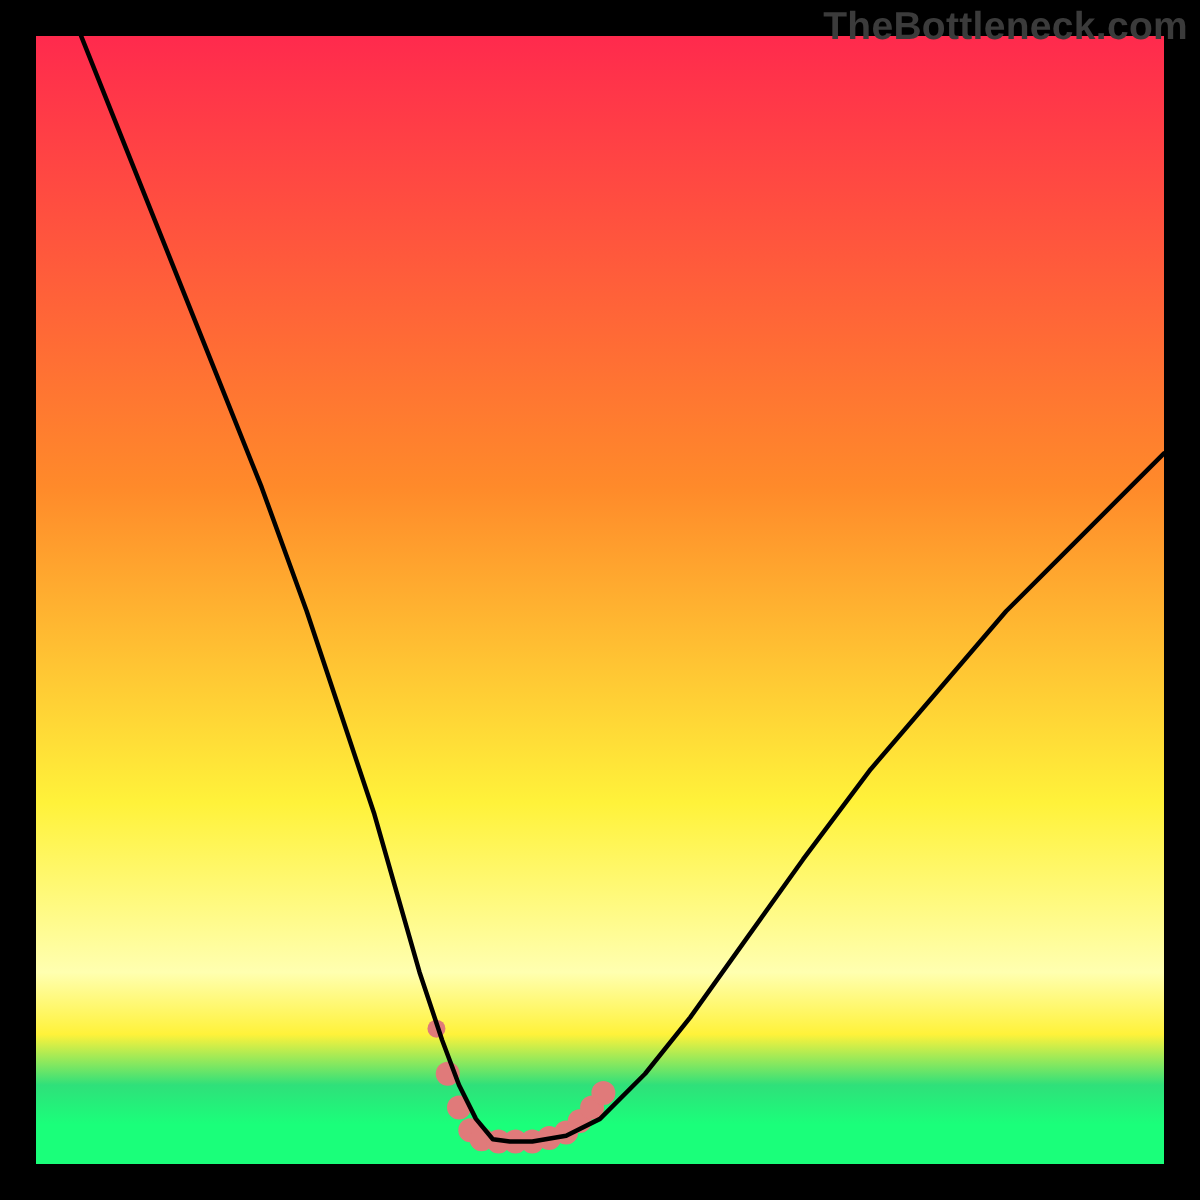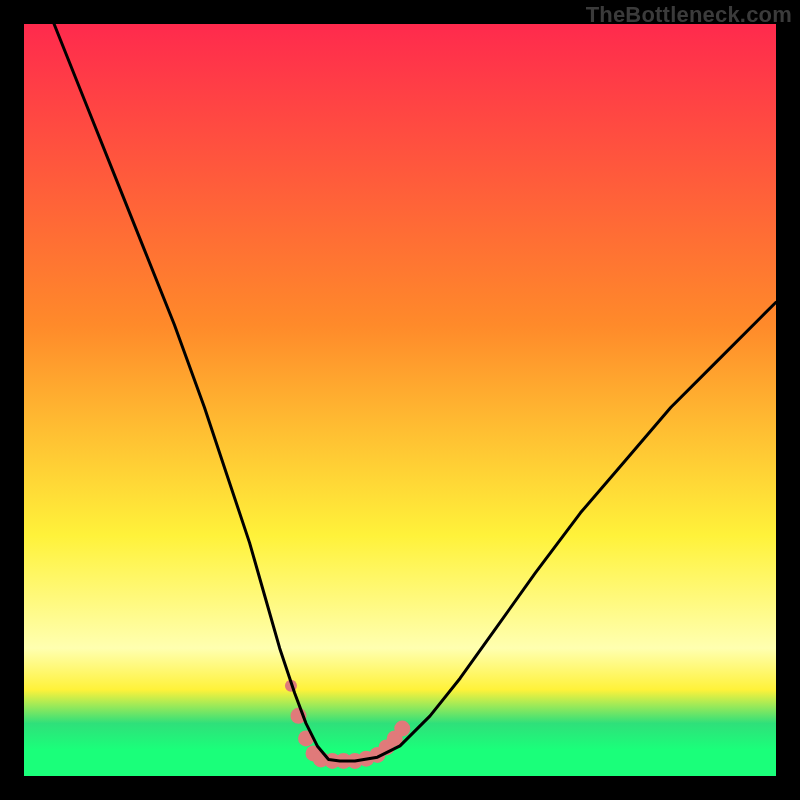--- a/index.html
+++ b/index.html
@@ -20,21 +20,21 @@
   }
   .gradient {
     position: absolute;
     left: 0; top: 0; width: 100%; height: 100%;
   }
   .watermark {
     position: absolute;
     top: 2px;
     right: 8px;
     font-family: Arial, Helvetica, sans-serif;
-    font-size: 22px;
+    font-size: 26px;
     font-weight: 600;
     color: #3b3b3b;
     letter-spacing: 0.2px;
     user-select: none;
   }
   svg.curves {
     position: absolute;
     left: 0; top: 0;
     width: 100%; height: 100%;
   }

